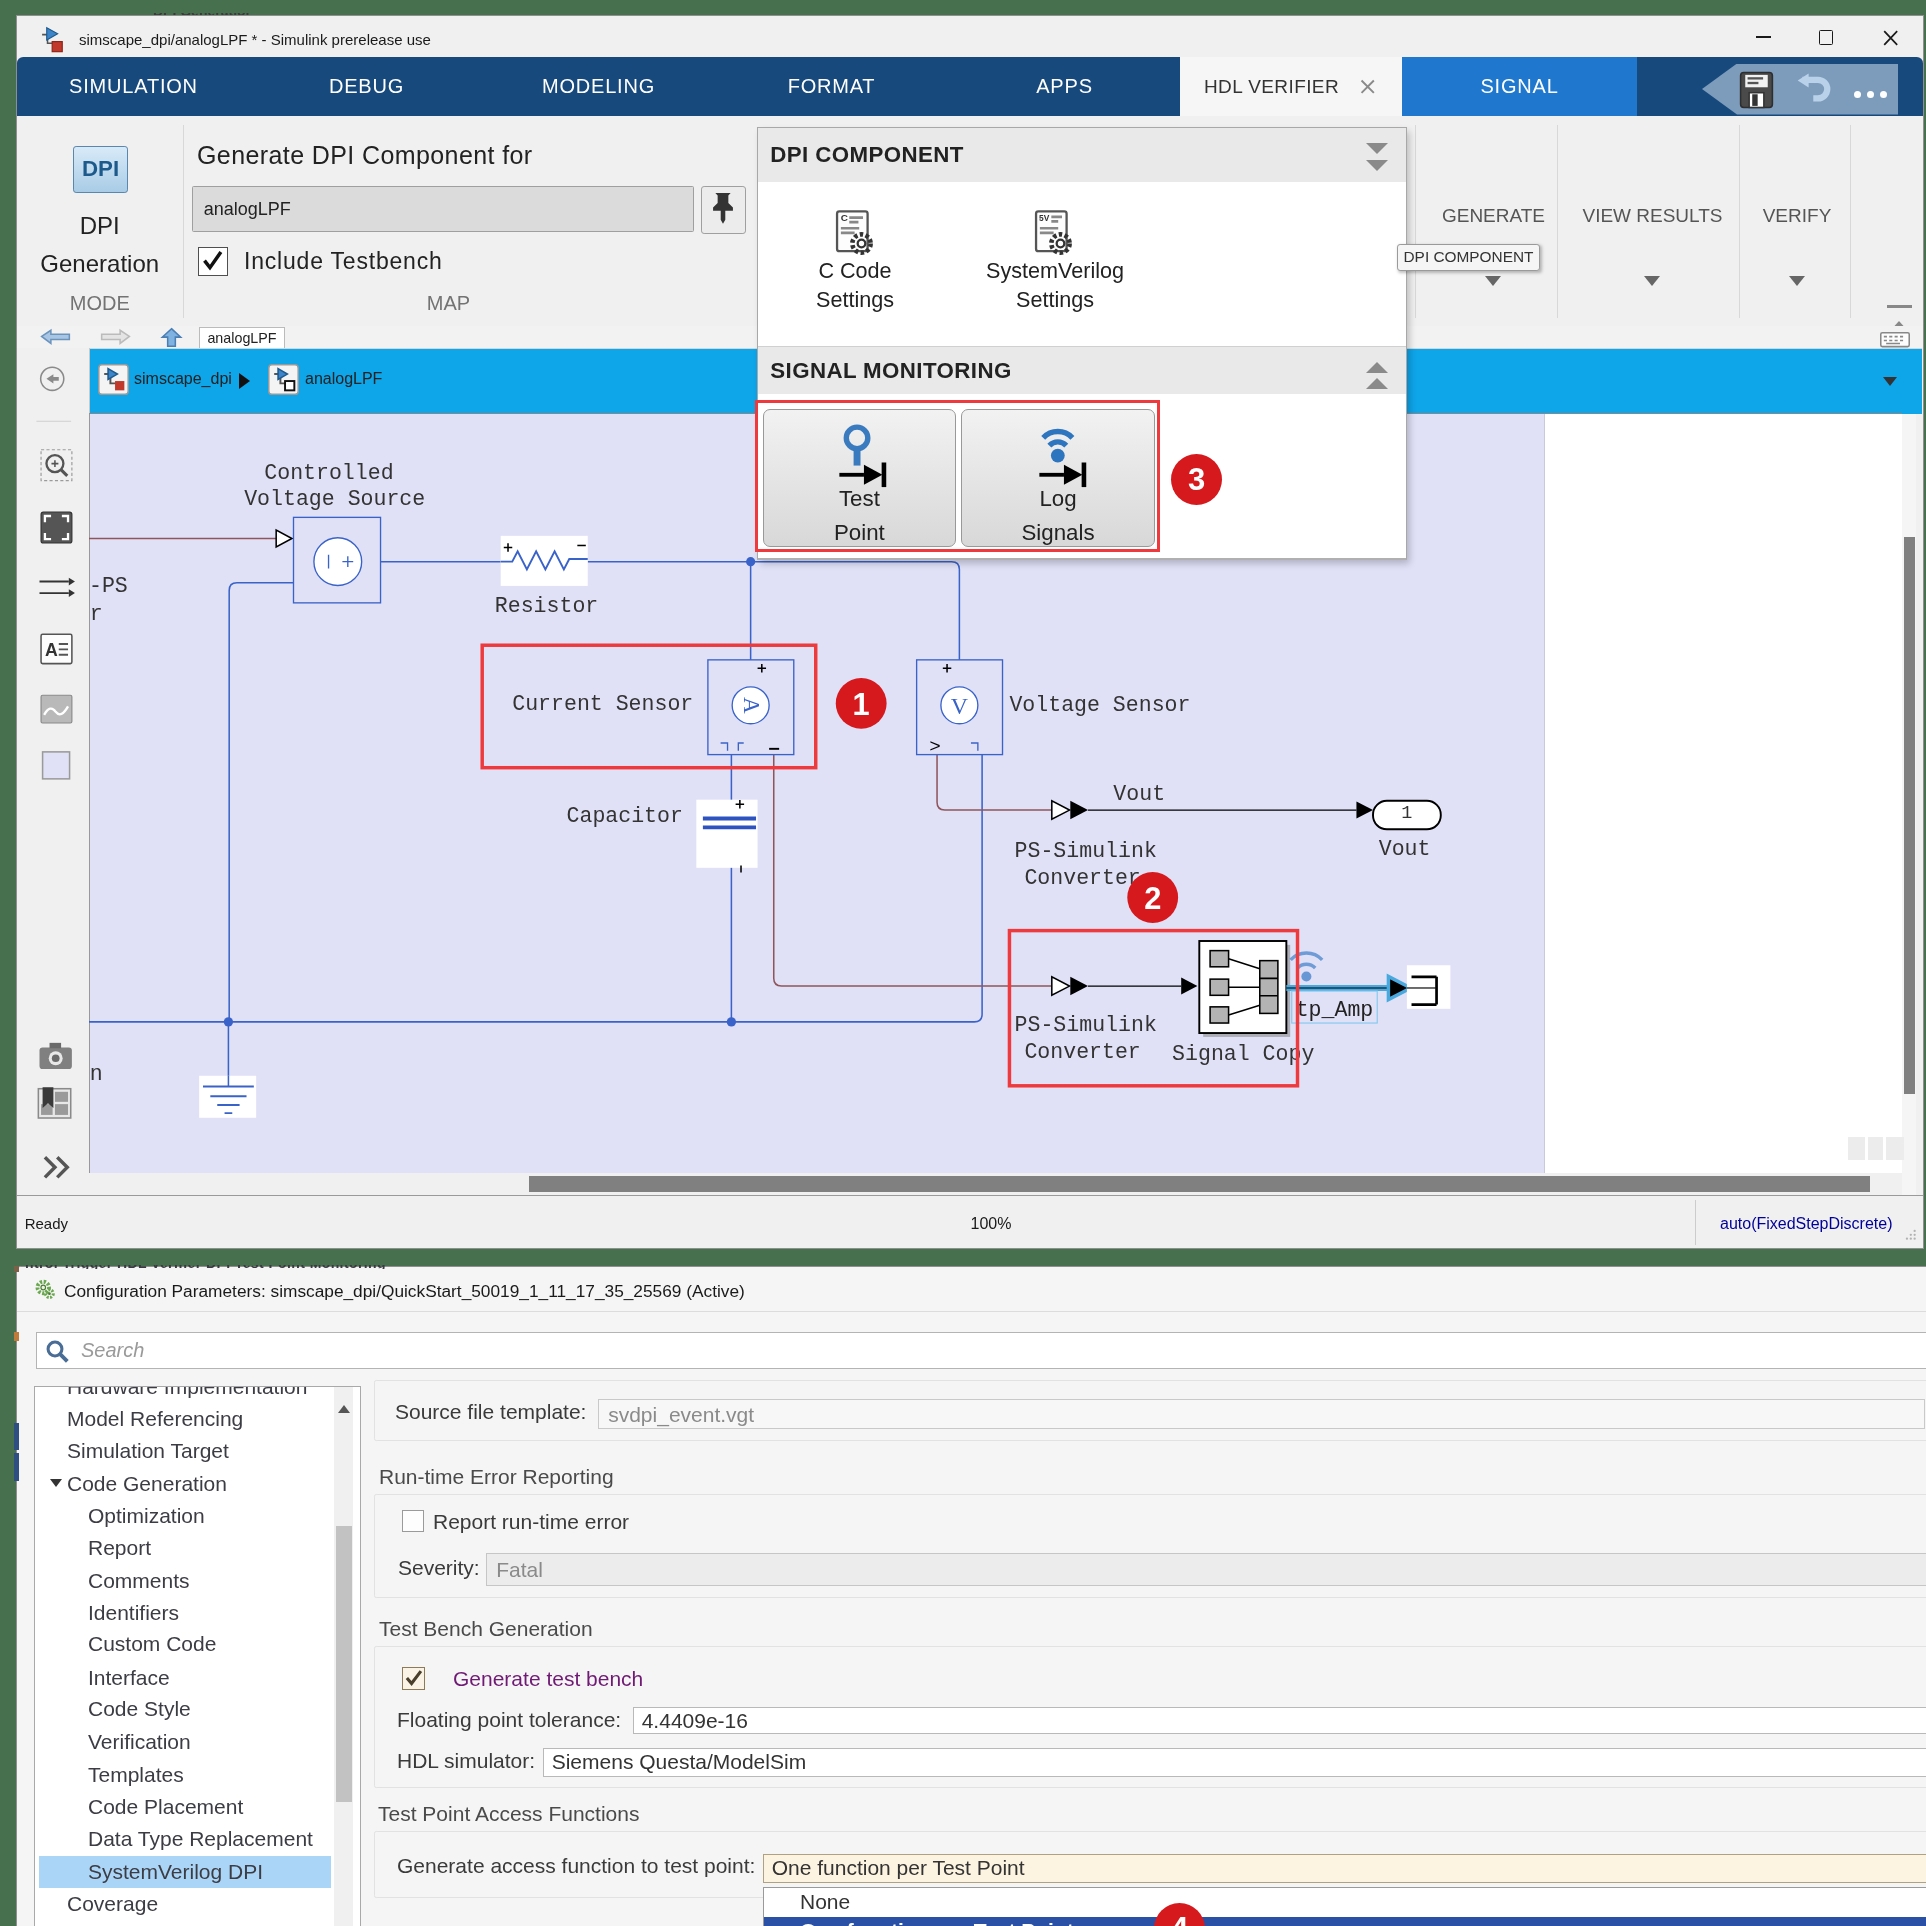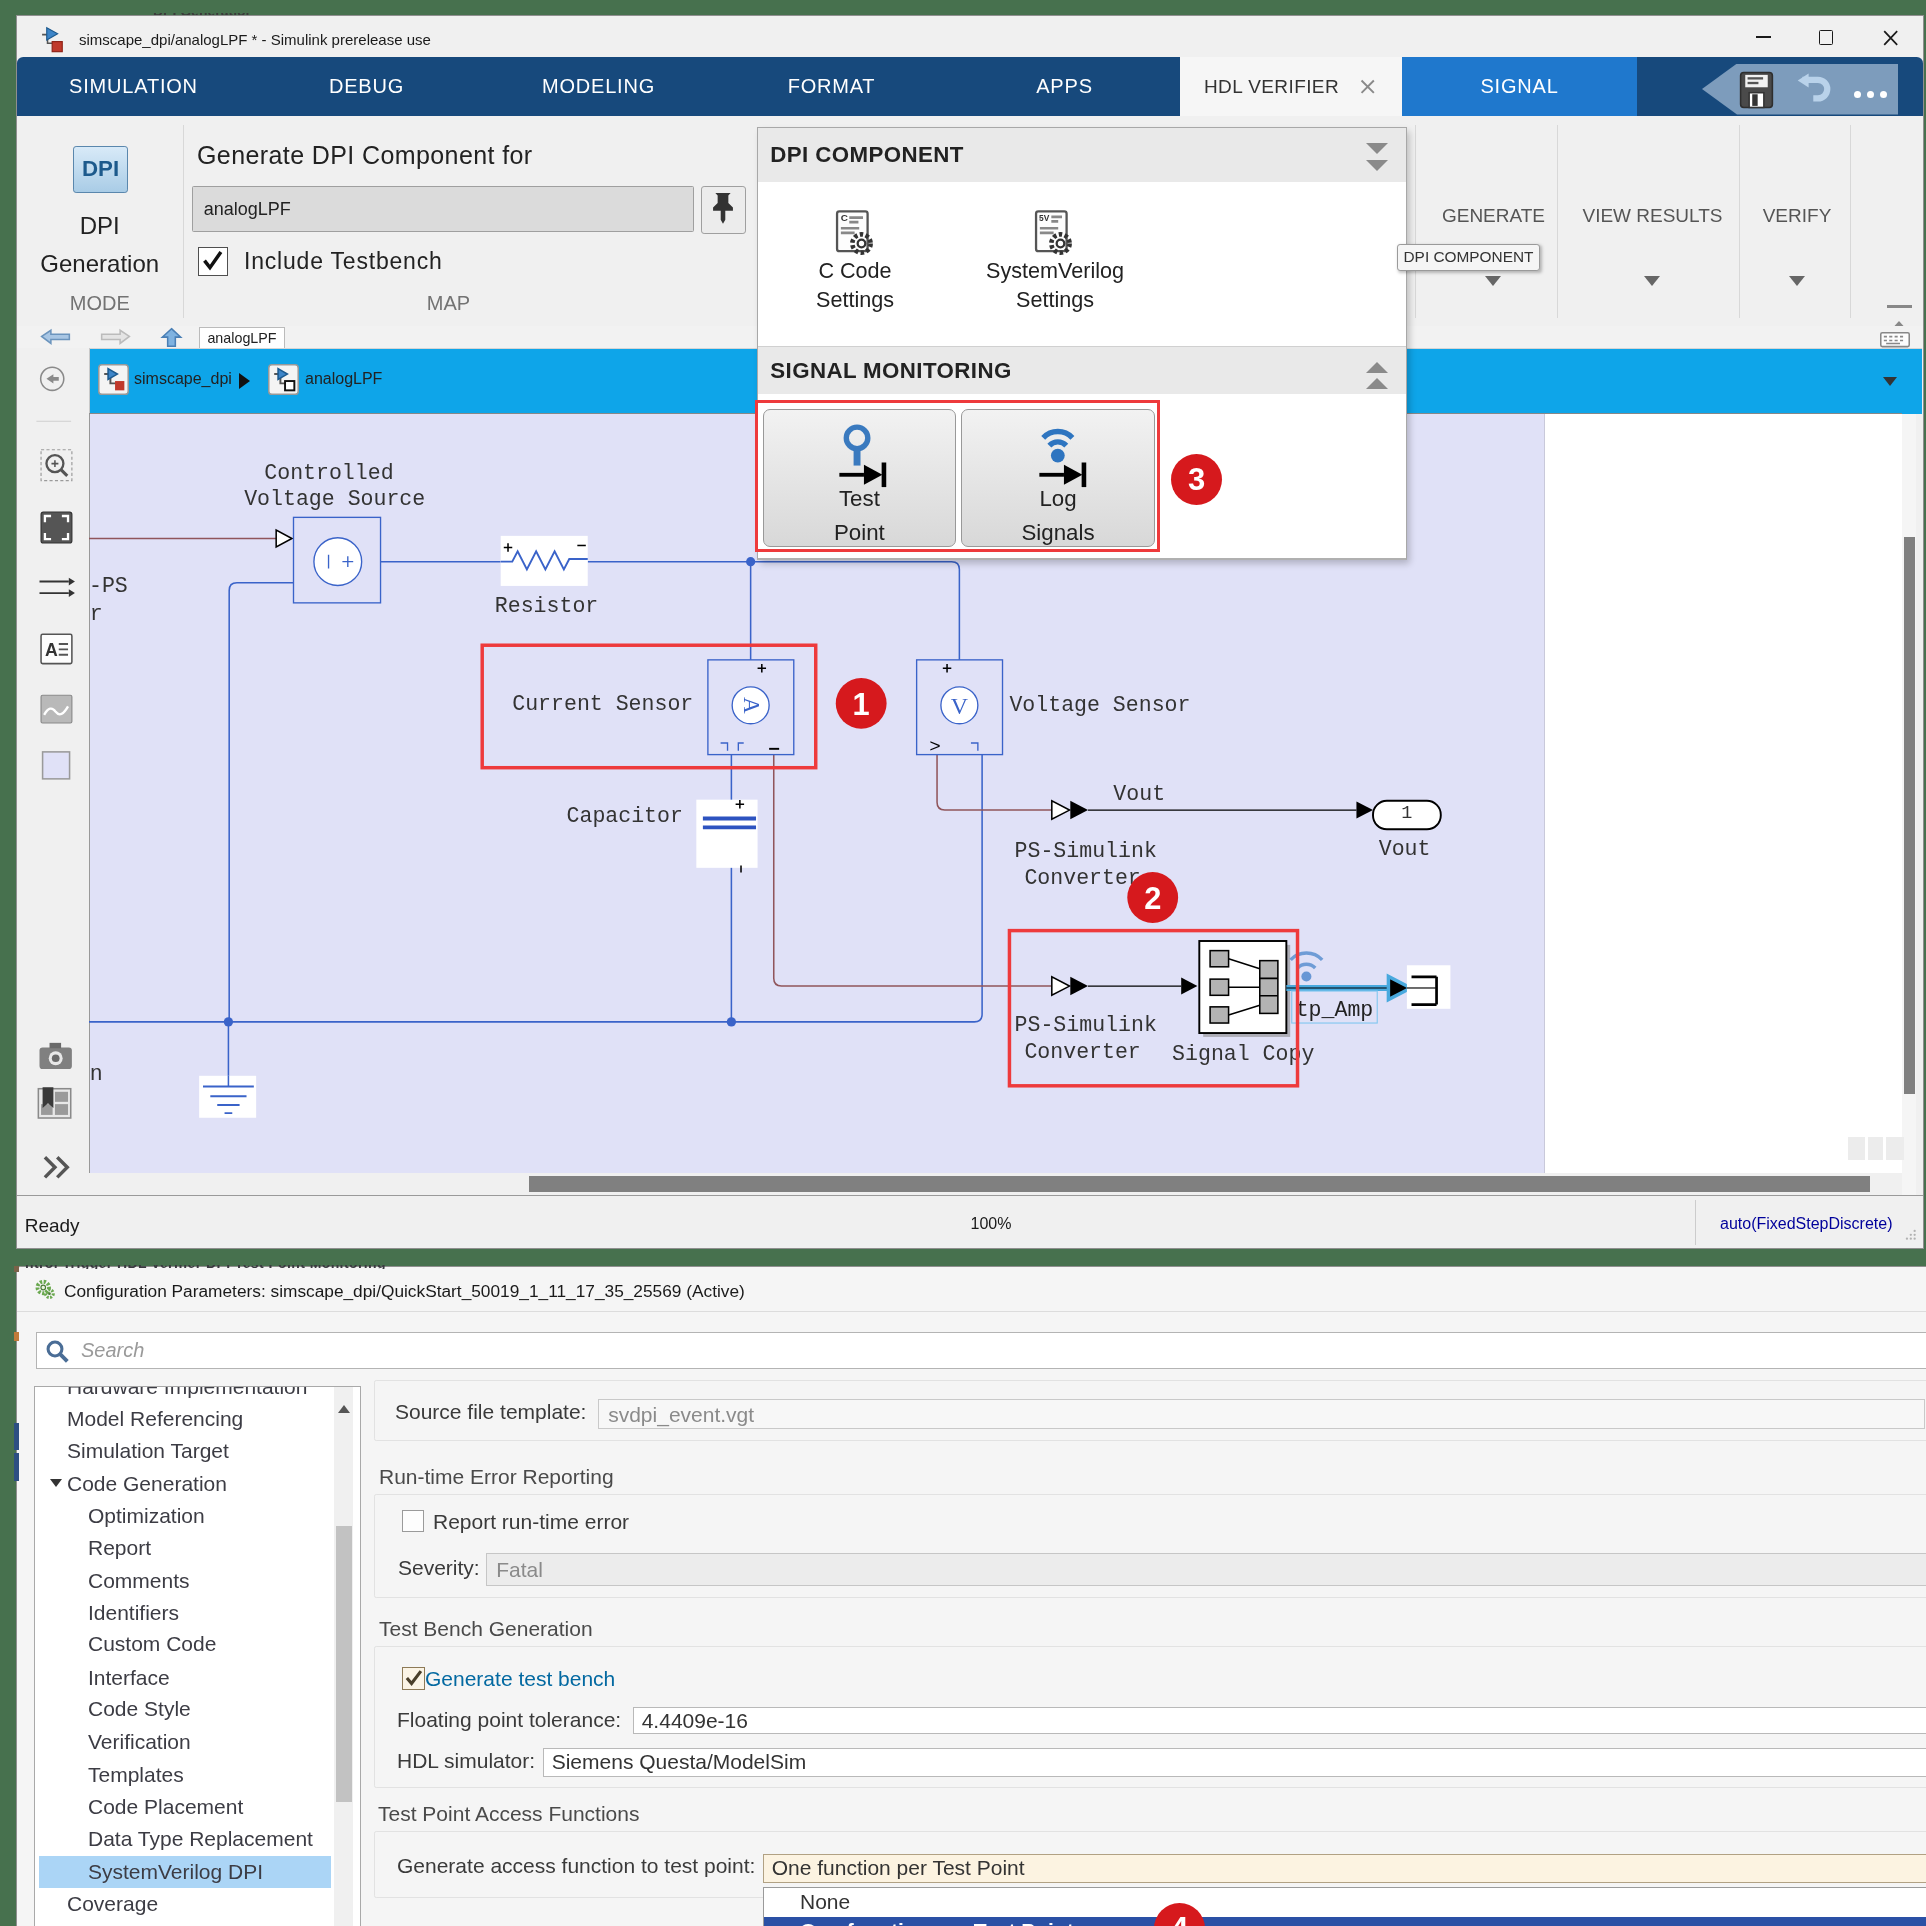--- a/index.html
+++ b/index.html
@@ -298,21 +298,21 @@
  <div class="abs" style="left:1885px;top:398px;width:14.3px;height:781px;background:#f5f5f5"></div>
  <div class="abs" style="left:1887px;top:521px;width:10.8px;height:557px;background:#808080"></div>
 
  <div class="abs" style="left:72px;top:1157px;width:1813px;height:22px;background:#f0f0f0"></div>
  <div class="abs" style="left:512px;top:1160px;width:1341px;height:16px;background:#808080"></div>
  <div class="abs" style="left:1831px;top:1121px;width:17px;height:23px;background:#ececec"></div>
  <div class="abs" style="left:1851px;top:1121px;width:15.4px;height:23px;background:#ececec"></div>
  <div class="abs" style="left:1869px;top:1121px;width:17.7px;height:23px;background:#ececec"></div>
 
  <div class="abs" style="left:0;top:1179px;width:1906px;height:52px;background:#f0f0f0;border-top:0.8px solid #9a9a9a;border-radius:0 0 7px 7px">
-   <div class="abs" style="left:7.7px;top:18.5px;font-size:19px;color:#1a1a1a">Ready</div>
+   <div class="abs" style="left:7.7px;top:18.5px;font-size:15px;color:#1a1a1a">Ready</div>
    <div class="abs" style="left:928px;top:18.5px;width:92px;text-align:center;font-size:16px;color:#1a1a1a">100%</div>
    <div class="abs" style="left:1678px;top:3.9px;width:0.8px;height:45px;background:#cccccc"></div>
    <div class="abs" style="left:1703px;top:18.5px;width:169px;text-align:right;font-size:16px;color:#00009b">auto(FixedStepDiscrete)</div>
  </div>
  <div class="abs" style="left:1888px;top:1213px;width:11.6px;height:11.6px;opacity:.7"><svg width="11.6" height="11.6" viewBox="0 0 30 30">
         <circle cx="25" cy="5" r="3" fill="#999"></circle>
         <circle cx="15" cy="15" r="3" fill="#999"></circle>
         <circle cx="25" cy="15" r="3" fill="#999"></circle>
         <circle cx="5" cy="25" r="3" fill="#999"></circle>
         <circle cx="15" cy="25" r="3" fill="#999"></circle>
@@ -434,21 +434,21 @@
  <div class="abs" style="left:381px;top:289px;font-size:21px;color:#3a3a3a">Severity:</div>
  <div class="abs" style="left:469px;top:286px;width:1644px;height:33px;background:#ececec;border:0.8px solid #c6c6c6;box-sizing:border-box;font-size:21px;color:#8a8a8a;line-height:32px;padding-left:9.2px">Fatal</div>
 
  <div class="abs" style="left:362px;top:350px;font-size:21px;color:#4a4a4a">Test Bench Generation</div>
  <div class="abs" style="left:357px;top:379px;width:1779px;height:142px;border:0.8px solid #e2e2e2;border-radius:2.3px;box-sizing:border-box"></div>
  <div class="abs" style="left:385px;top:400px;width:23px;height:23px;background:#fbf4e6;border:1.2px solid #8d7a57;box-sizing:border-box">
    <svg width="21" height="21" viewBox="0 0 27 27">
         <path d="M5 13 L11 20 L23 4" stroke="#4a3f2a" stroke-width="4" fill="none"></path>
       </svg>
  </div>
- <div class="abs" style="left:408px;top:400px;font-size:21px;color:#0369a1">Generate test bench</div>
+ <div class="abs" style="left:436px;top:400px;font-size:21px;color:#701a75">Generate test bench</div>
  <div class="abs" style="left:380px;top:441px;font-size:21px;color:#3a3a3a">Floating point tolerance:</div>
  <div class="abs" style="left:616px;top:440px;width:1499px;height:27px;background:#fff;border:0.8px solid #b9b9b9;box-sizing:border-box;font-size:21px;color:#333;line-height:25px;padding-left:7.7px">4.4409e-16</div>
  <div class="abs" style="left:380px;top:482px;font-size:21px;color:#3a3a3a">HDL simulator:</div>
  <div class="abs" style="left:526px;top:481px;width:1589px;height:29px;background:#fff;border:0.8px solid #b9b9b9;box-sizing:border-box;font-size:21px;color:#333;line-height:26.6px;padding-left:7.7px">Siemens Questa/ModelSim</div>
 
  <div class="abs" style="left:361px;top:535px;font-size:21px;color:#4a4a4a">Test Point Access Functions</div>
  <div class="abs" style="left:357px;top:564px;width:1779px;height:67px;border:0.8px solid #e2e2e2;border-radius:2.3px;box-sizing:border-box"></div>
  <div class="abs" style="left:380px;top:587px;font-size:21px;color:#3a3a3a">Generate access function to test point:</div>
  <div class="abs" style="left:746px;top:587px;width:1369px;height:28.5px;background:#fcf3e1;border:0.8px solid #b1a183;box-sizing:border-box;font-size:21px;color:#333;line-height:26px;padding-left:7.7px">One function per Test Point</div>
 

